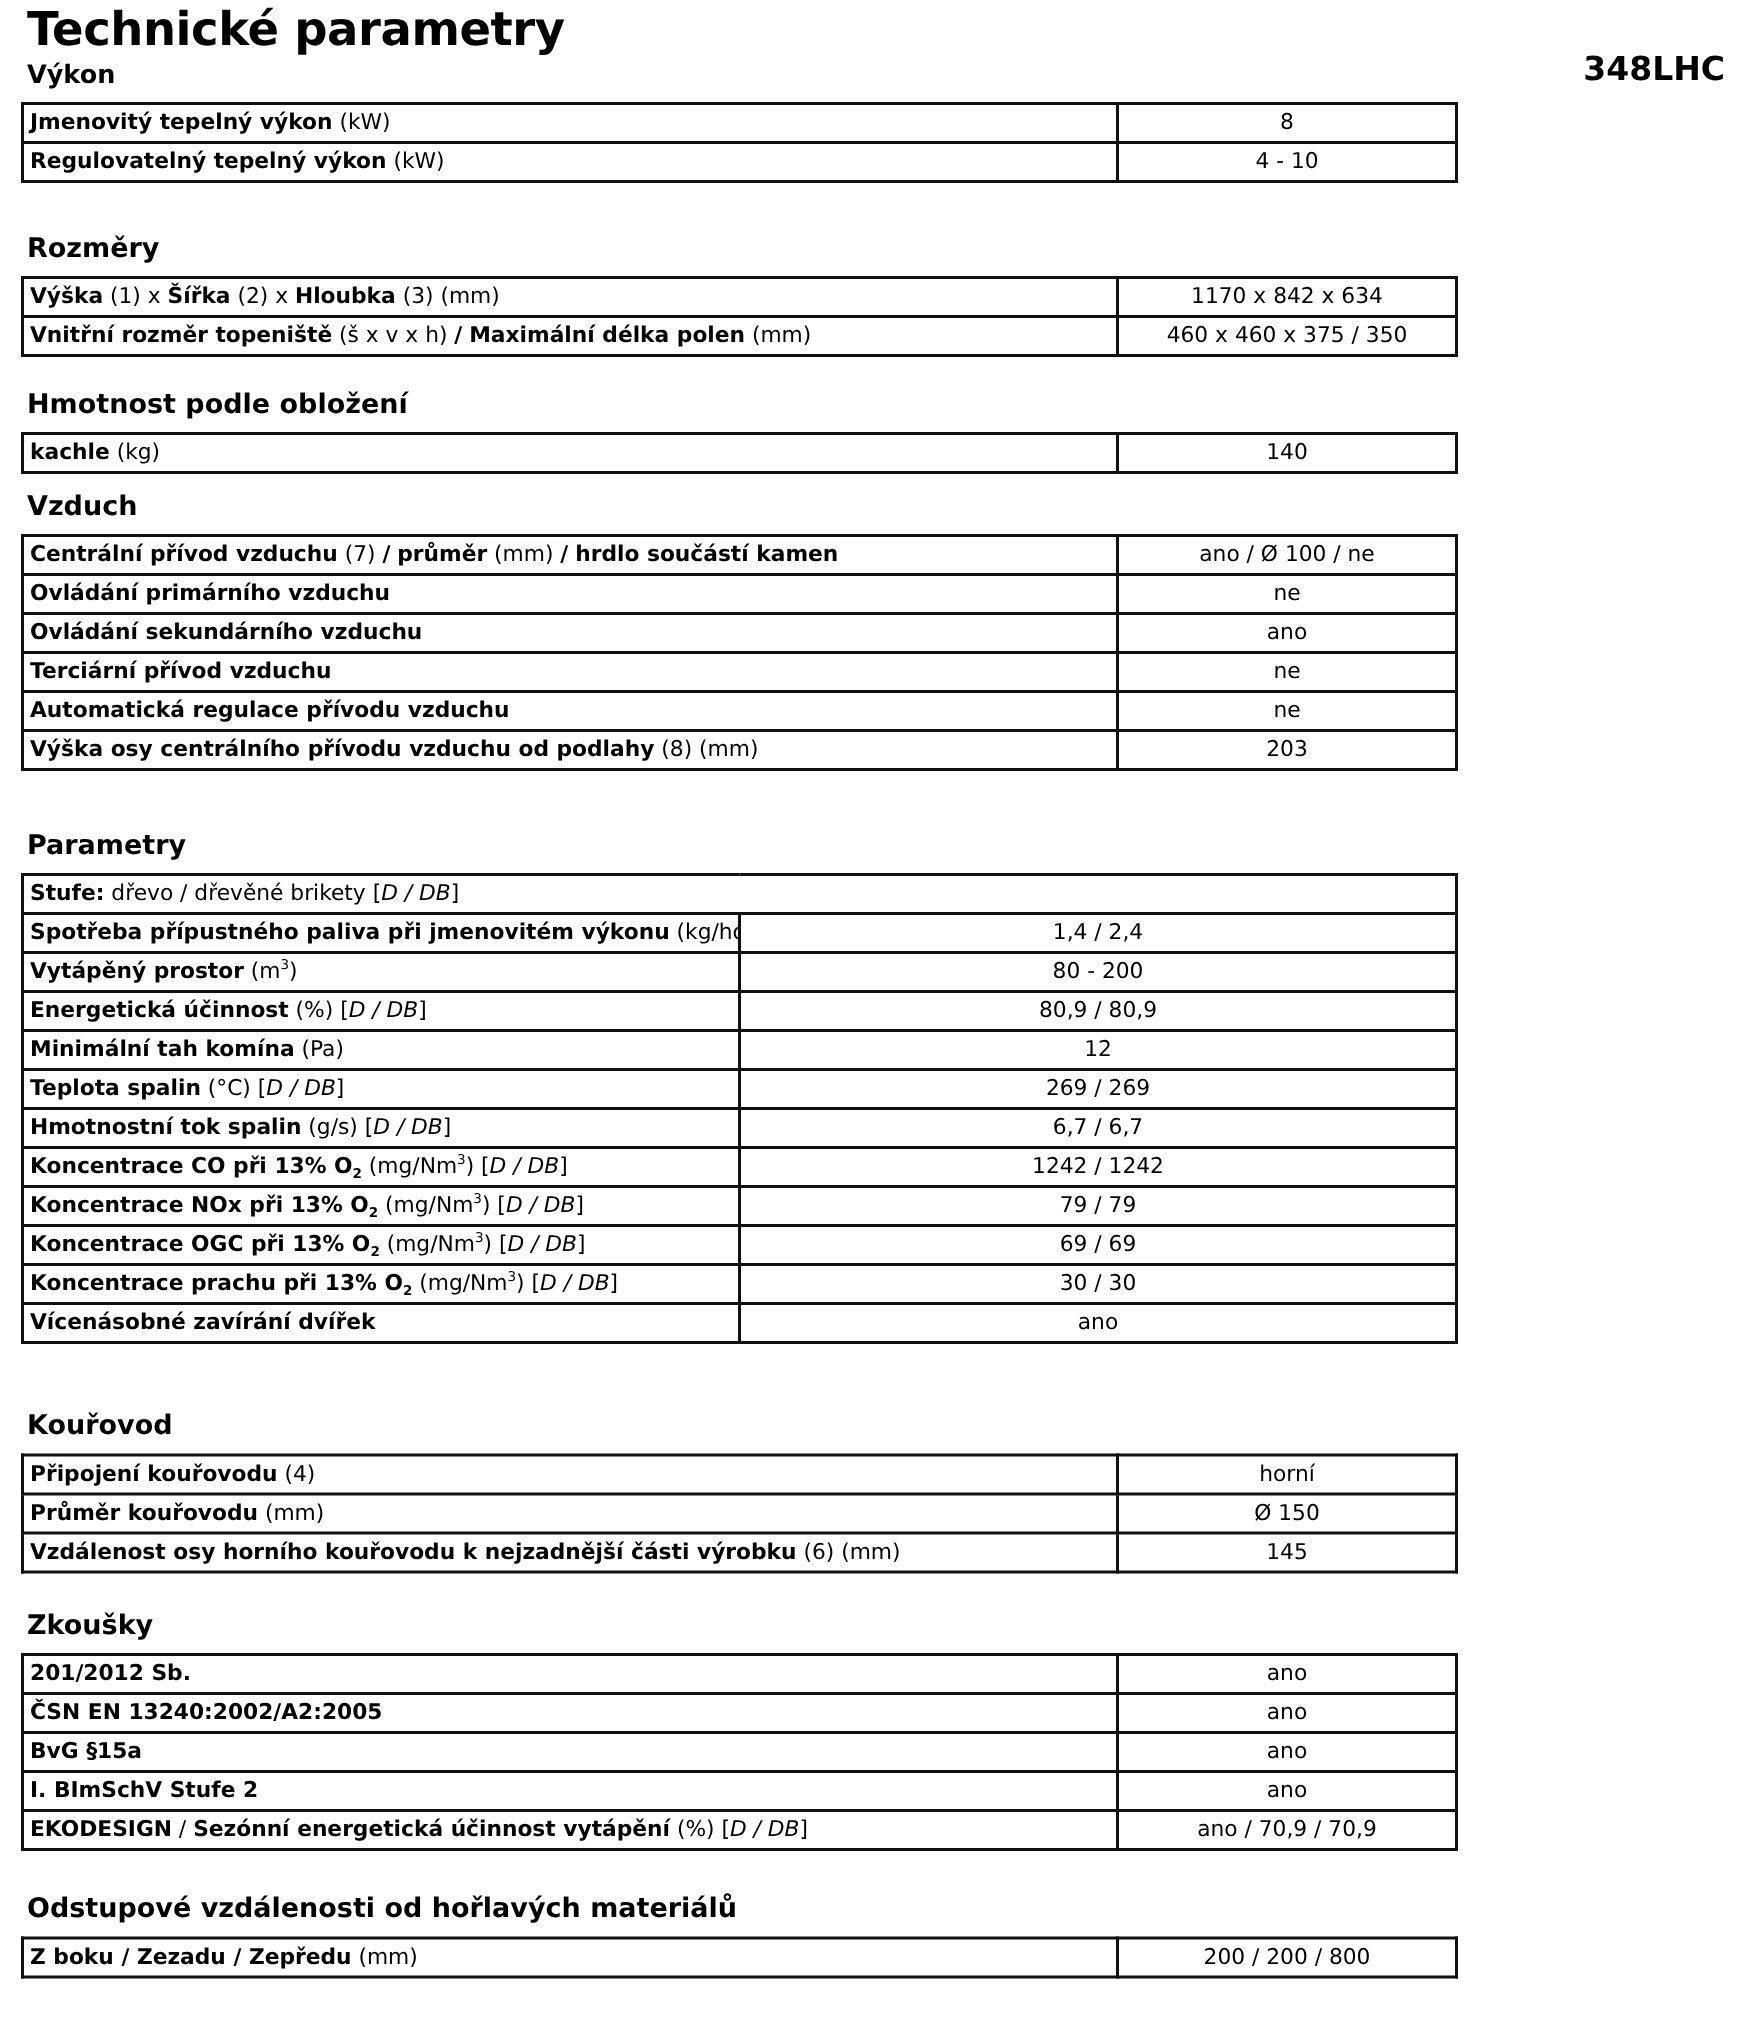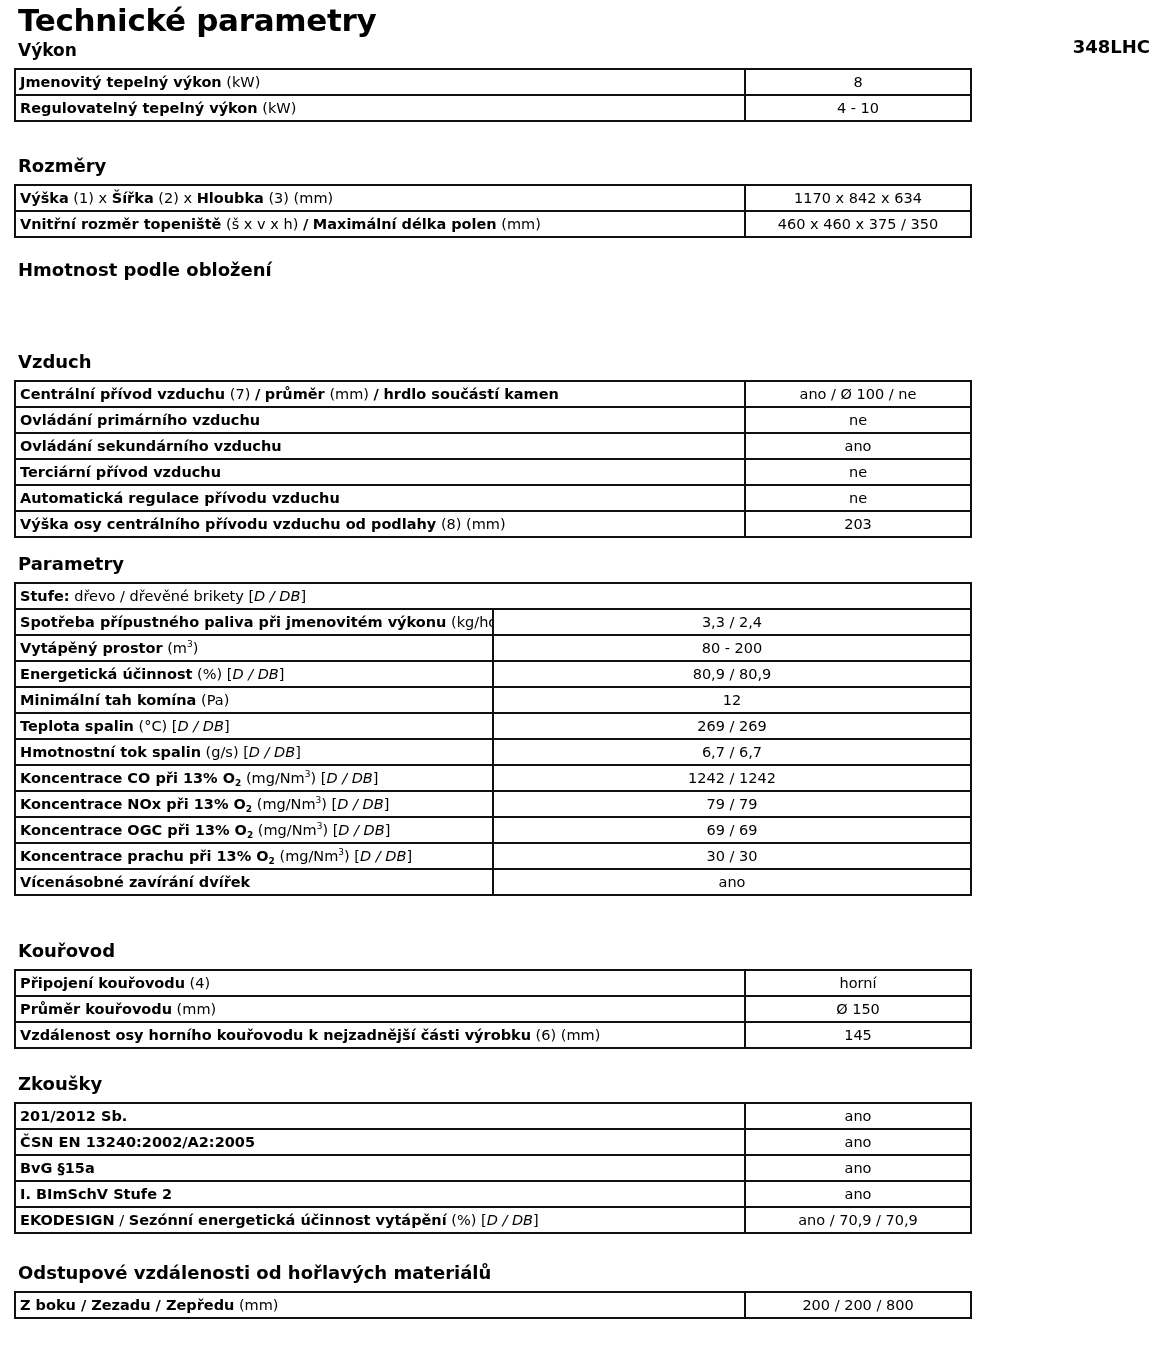--- a/index.html
+++ b/index.html
@@ -6,21 +6,21 @@
   body {
     width: 1168px; height: 1352px; position: relative; overflow: hidden;
     font-family: "DejaVu Sans", sans-serif; color: #000;
   }
   .doc-title {
     position: absolute; left: 18px; top: 0;
     font-size: 31px; font-weight: bold; letter-spacing: -0.3px; line-height: 40px;
   }
   .model {
     position: absolute; right: 18px; top: 36px;
-    font-size: 18px; font-weight: bold; line-height: 22px; margin-left: 48px;
+    font-size: 22px; font-weight: bold; line-height: 22px; margin-left: 48px;
   }
   .section { position: absolute; left: 14px; width: 1140px; }
   .section-title {
     font-size: 18px; font-weight: bold; line-height: 24px; margin: 0 0 6px 4px;
     white-space: nowrap;
   }
   .sec-first .section-title { font-size: 17px; margin-left: 4px; }
   table.spec {
     width: 958px; border-collapse: collapse; table-layout: fixed;
     border: 2px solid #111;
@@ -68,22 +68,30 @@
           </tr>
           <tr>
             <td><span class="b">Vnitřní rozměr topeniště</span><span> (š x v x h) </span><span class="b">/</span><span> </span><span class="b">Maximální délka polen</span><span> (mm)</span></td>
             <td class="val">460 x 460 x 375 / 350</td>
           </tr>
         </tbody>
       </table>
     </div>
     <div class="section" style="top: 258px;">
       <div class="section-title">Hmotnost podle obložení</div>
-    </div>
-    <div class="section" style="top: 350px;">
+      <table class="spec">
+        <tbody>
+          <tr>
+            <td><span class="b">kachle</span><span> (kg)</span></td>
+            <td class="val">140</td>
+          </tr>
+        </tbody>
+      </table>
+    </div>
+    <div class="section" style="top: 326px;">
       <div class="section-title">Vzduch</div>
       <table class="spec">
         <tbody>
           <tr>
             <td><span class="b">Centrální přívod vzduchu</span><span> (7) </span><span class="b">/</span><span> </span><span class="b">průměr</span><span> (mm) </span><span class="b">/</span><span> </span><span class="b">hrdlo součástí kamen</span></td>
             <td class="val">ano / Ø 100 / ne</td>
           </tr>
           <tr>
             <td><span class="b">Ovládání primárního vzduchu</span></td>
             <td class="val">ne</td>
@@ -109,21 +117,21 @@
     </div>
     <div class="section" style="top: 552px;">
       <div class="section-title">Parametry</div>
       <table class="spec">
         <tbody>
           <tr>
             <td colspan="2"><span class="b">Stufe:</span><span> dřevo / dřevěné brikety [</span><span class="i">D / DB</span><span>]</span></td>
           </tr>
           <tr>
             <td><span class="b">Spotřeba přípustného paliva při jmenovitém výkonu</span><span> (kg/hod) [</span><span class="i">D / DB</span><span>]</span></td>
-            <td class="val">3,3 / 2,4</td>
+            <td class="val">1,4 / 2,4</td>
           </tr>
           <tr>
             <td><span class="b">Vytápěný prostor</span><span> (m</span><sup>3</sup><span>)</span></td>
             <td class="val">80 - 200</td>
           </tr>
           <tr>
             <td><span class="b">Energetická účinnost</span><span> (%) [</span><span class="i">D / DB</span><span>]</span></td>
             <td class="val">80,9 / 80,9</td>
           </tr>
           <tr>

